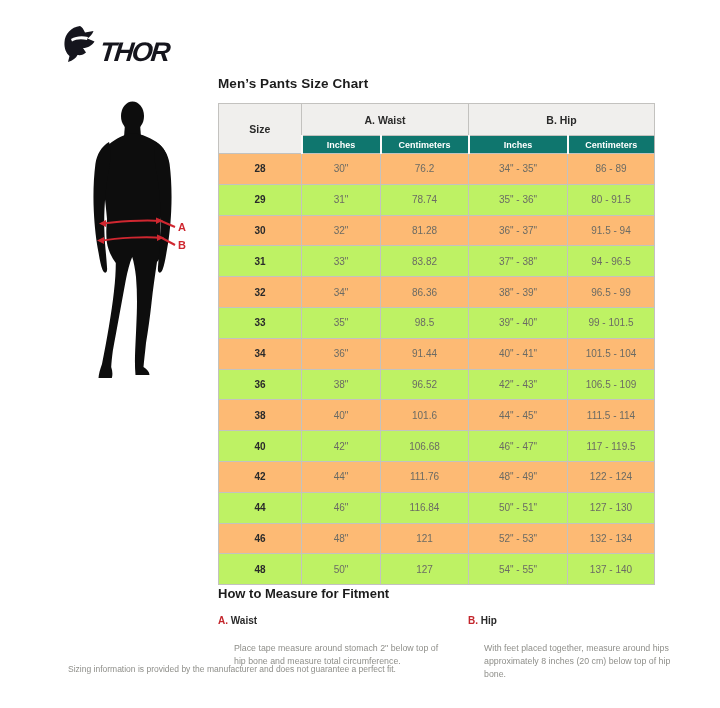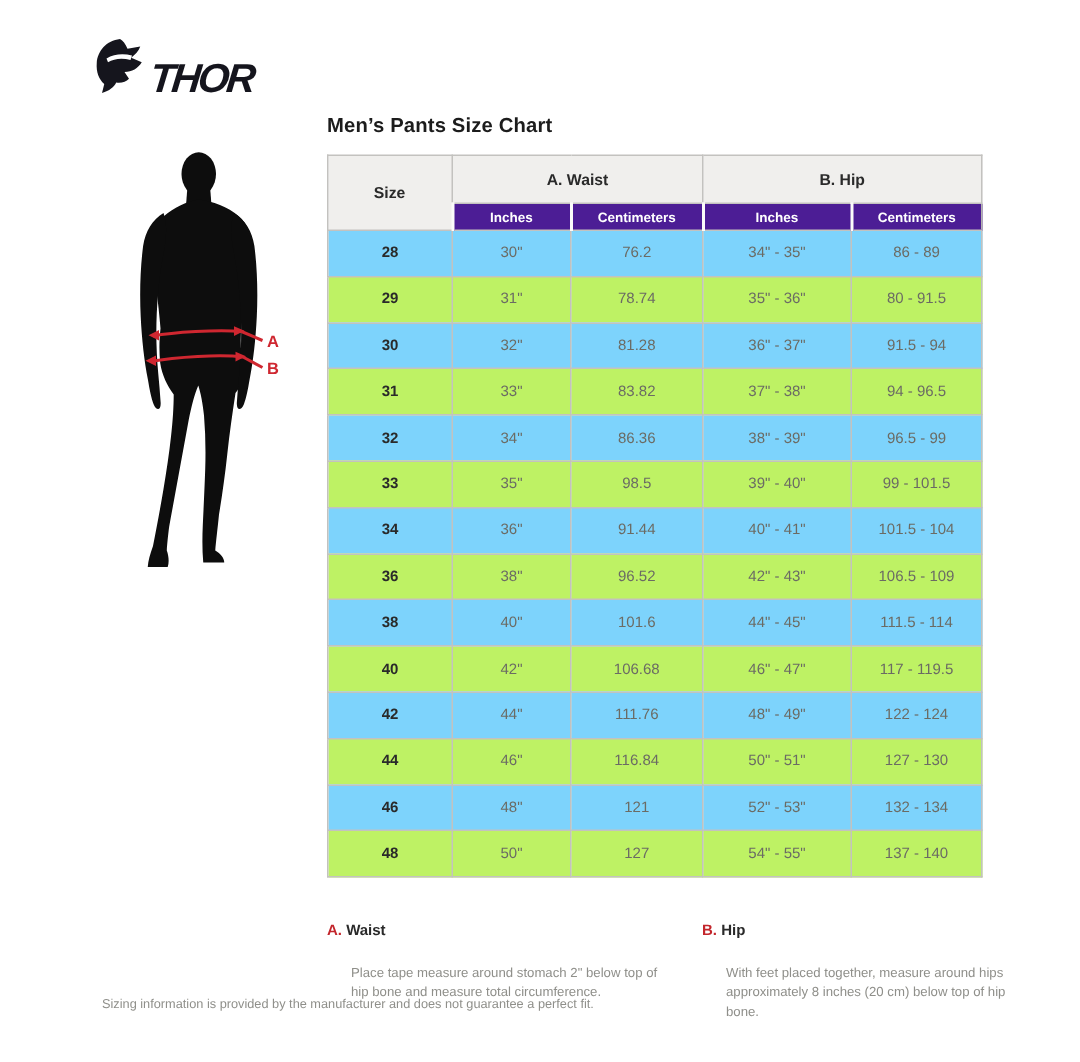--- a/index.html
+++ b/index.html
@@ -36,27 +36,27 @@
     font-family:"Liberation Sans",sans-serif;
   }
   .size-table th,.size-table td{
     border:1px solid #c3c2bf;text-align:center;vertical-align:middle;padding:0;
   }
   .size-table{border:1px solid #b3b2af;}
   .group-row th{
     background:#f0efed;color:#2a2a2a;font-size:10.5px;font-weight:700;height:31px;
   }
   .sub-row th{
-    background:#4c1d95;color:#ffffff;font-size:9px;font-weight:700;height:17px;
+    background:#0f766e;color:#ffffff;font-size:9px;font-weight:700;height:17px;
     border-left:2px solid #fbfbfa;border-right:0;
   }
   .size-head{background:#f0efed;}
   tbody td{height:29.8px;font-size:10px;color:#6b6b64;}
   tbody td.size-col{font-weight:700;color:#2a2a2a;}
-  tbody tr.alt{background:#7dd3fc;}
+  tbody tr.alt{background:#fdba74;}
   tbody tr{background:#bef264;}
 
   
   .howto-title{
     position:absolute;left:218px;top:586px;
     font-size:13px;font-weight:700;color:#1c1c1c;
   }
   .measure{position:absolute;top:615px;}
   .measure-a{left:218px;width:242px;}
   .measure-b{left:468px;width:224px;}
@@ -227,20 +227,21 @@
         <tr>
           <td class="size-col">48</td>
           <td>50"</td>
           <td>127</td>
           <td>54" - 55"</td>
           <td>137 - 140</td>
         </tr>
       </tbody>
   </table>
 
+  <div class="howto-title">How to Measure for Fitment</div>
 
   <div class="measure measure-a">
     <h4><span class="prefix">A.</span><span> Waist</span></h4>
     <p>Place tape measure around stomach 2" below top of hip bone and measure total circumference.</p>
   </div>
 
   <div class="measure measure-b">
     <h4><span class="prefix">B.</span><span> Hip</span></h4>
     <p>With feet placed together, measure around hips approximately 8 inches (20 cm) below top of hip bone.</p>
   </div>

